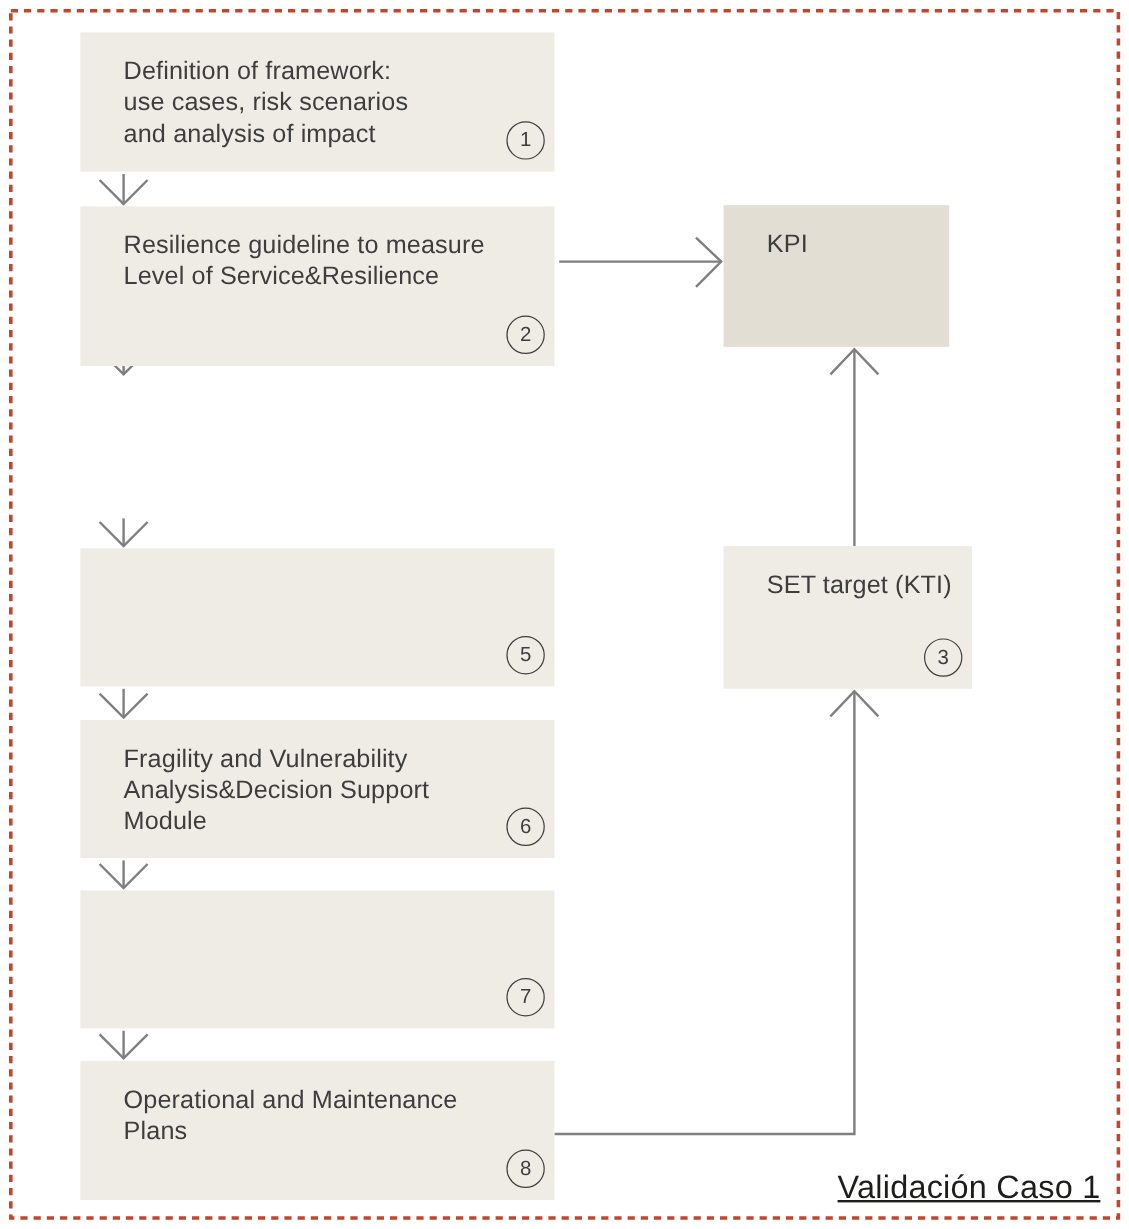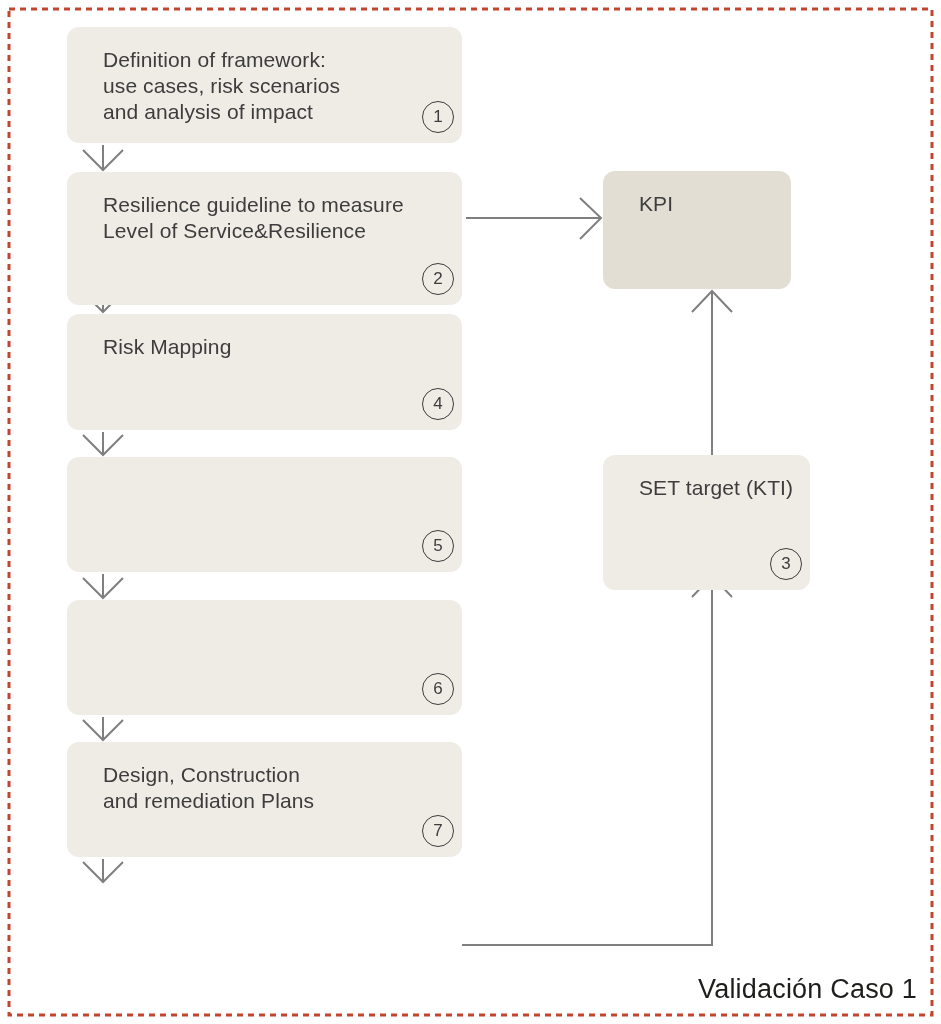--- a/index.html
+++ b/index.html
@@ -18,32 +18,31 @@
   }
   .frame-stroke{
     stroke:var(--accent,#c2462e);
     stroke-width:3;
     fill:none;
     stroke-dasharray:6 5;
   }
   .box{
     position:absolute;
     box-sizing:border-box;
-    border-radius:12px;
   }
   .step{
     left:67px;width:395px;
     background:var(--box-bg,#efece6);
   }
   .kpi-box{
     left:603px;top:171px;width:188px;height:118px;
     background:var(--kpi-bg,#e3ded4);
   }
   .set-box{
-    left:603px;top:455px;width:207px;height:135px;
+    left:603px;top:455px;width:207px;height:119px;
     background:var(--box-bg,#efece6);
   }
   .label{
     padding:20px 14px 0 36px;
     font-size:21px;
     line-height:26px;
     color:var(--text,#3d3d3d);
     white-space:pre-line;
     letter-spacing:0.1px;
   }
@@ -57,20 +56,21 @@
     font-size:17px;
     color:var(--text,#3d3d3d);
     background:transparent;
   }
   .caption{
     position:absolute;
     right:24px;top:974px;
     font-size:27px;
     color:var(--caption-color,#1d1d1b);
     letter-spacing:0.2px;
+    text-decoration:underline;
   }
 </style>
 </head>
 <body>
 
 <div class="canvas">
 
   <svg class="connectors" viewBox="0 0 941 1024">
     <rect class="frame-stroke" x="9" y="9" width="923" height="1006"></rect>
 
@@ -121,39 +121,41 @@
 and analysis of impact</div>
     <div class="badge">1</div>
   </div>
 
   <div class="box step" style="top:172px;height:133px">
     <div class="label">Resilience guideline to measure
 Level of Service&amp;Resilience</div>
     <div class="badge">2</div>
   </div>
 
-  <div class="box step" style="top:314px;height:116px">
-    <div class="label">Risk Mapping</div>
-    <div class="badge">4</div>
-  </div>
 
   <div class="box step" style="top:457px;height:115px">
     <div class="badge">5</div>
   </div>
 
   <div class="box step" style="top:600px;height:115px">
+    <div class="label">Fragility and Vulnerability
+Analysis&amp;Decision Support
+Module</div>
     <div class="badge">6</div>
   </div>
 
   <div class="box step" style="top:742px;height:115px">
-    <div class="label">Design, Construction
-and remediation Plans</div>
     <div class="badge">7</div>
   </div>
 
+  <div class="box step" style="top:884px;height:116px">
+    <div class="label">Operational and Maintenance
+Plans</div>
+    <div class="badge">8</div>
+  </div>
 
   <div class="box kpi-box">
     <div class="label">KPI</div>
   </div>
 
   <div class="box set-box">
     <div class="label">SET target (KTI)</div>
     <div class="badge">3</div>
   </div>
 

